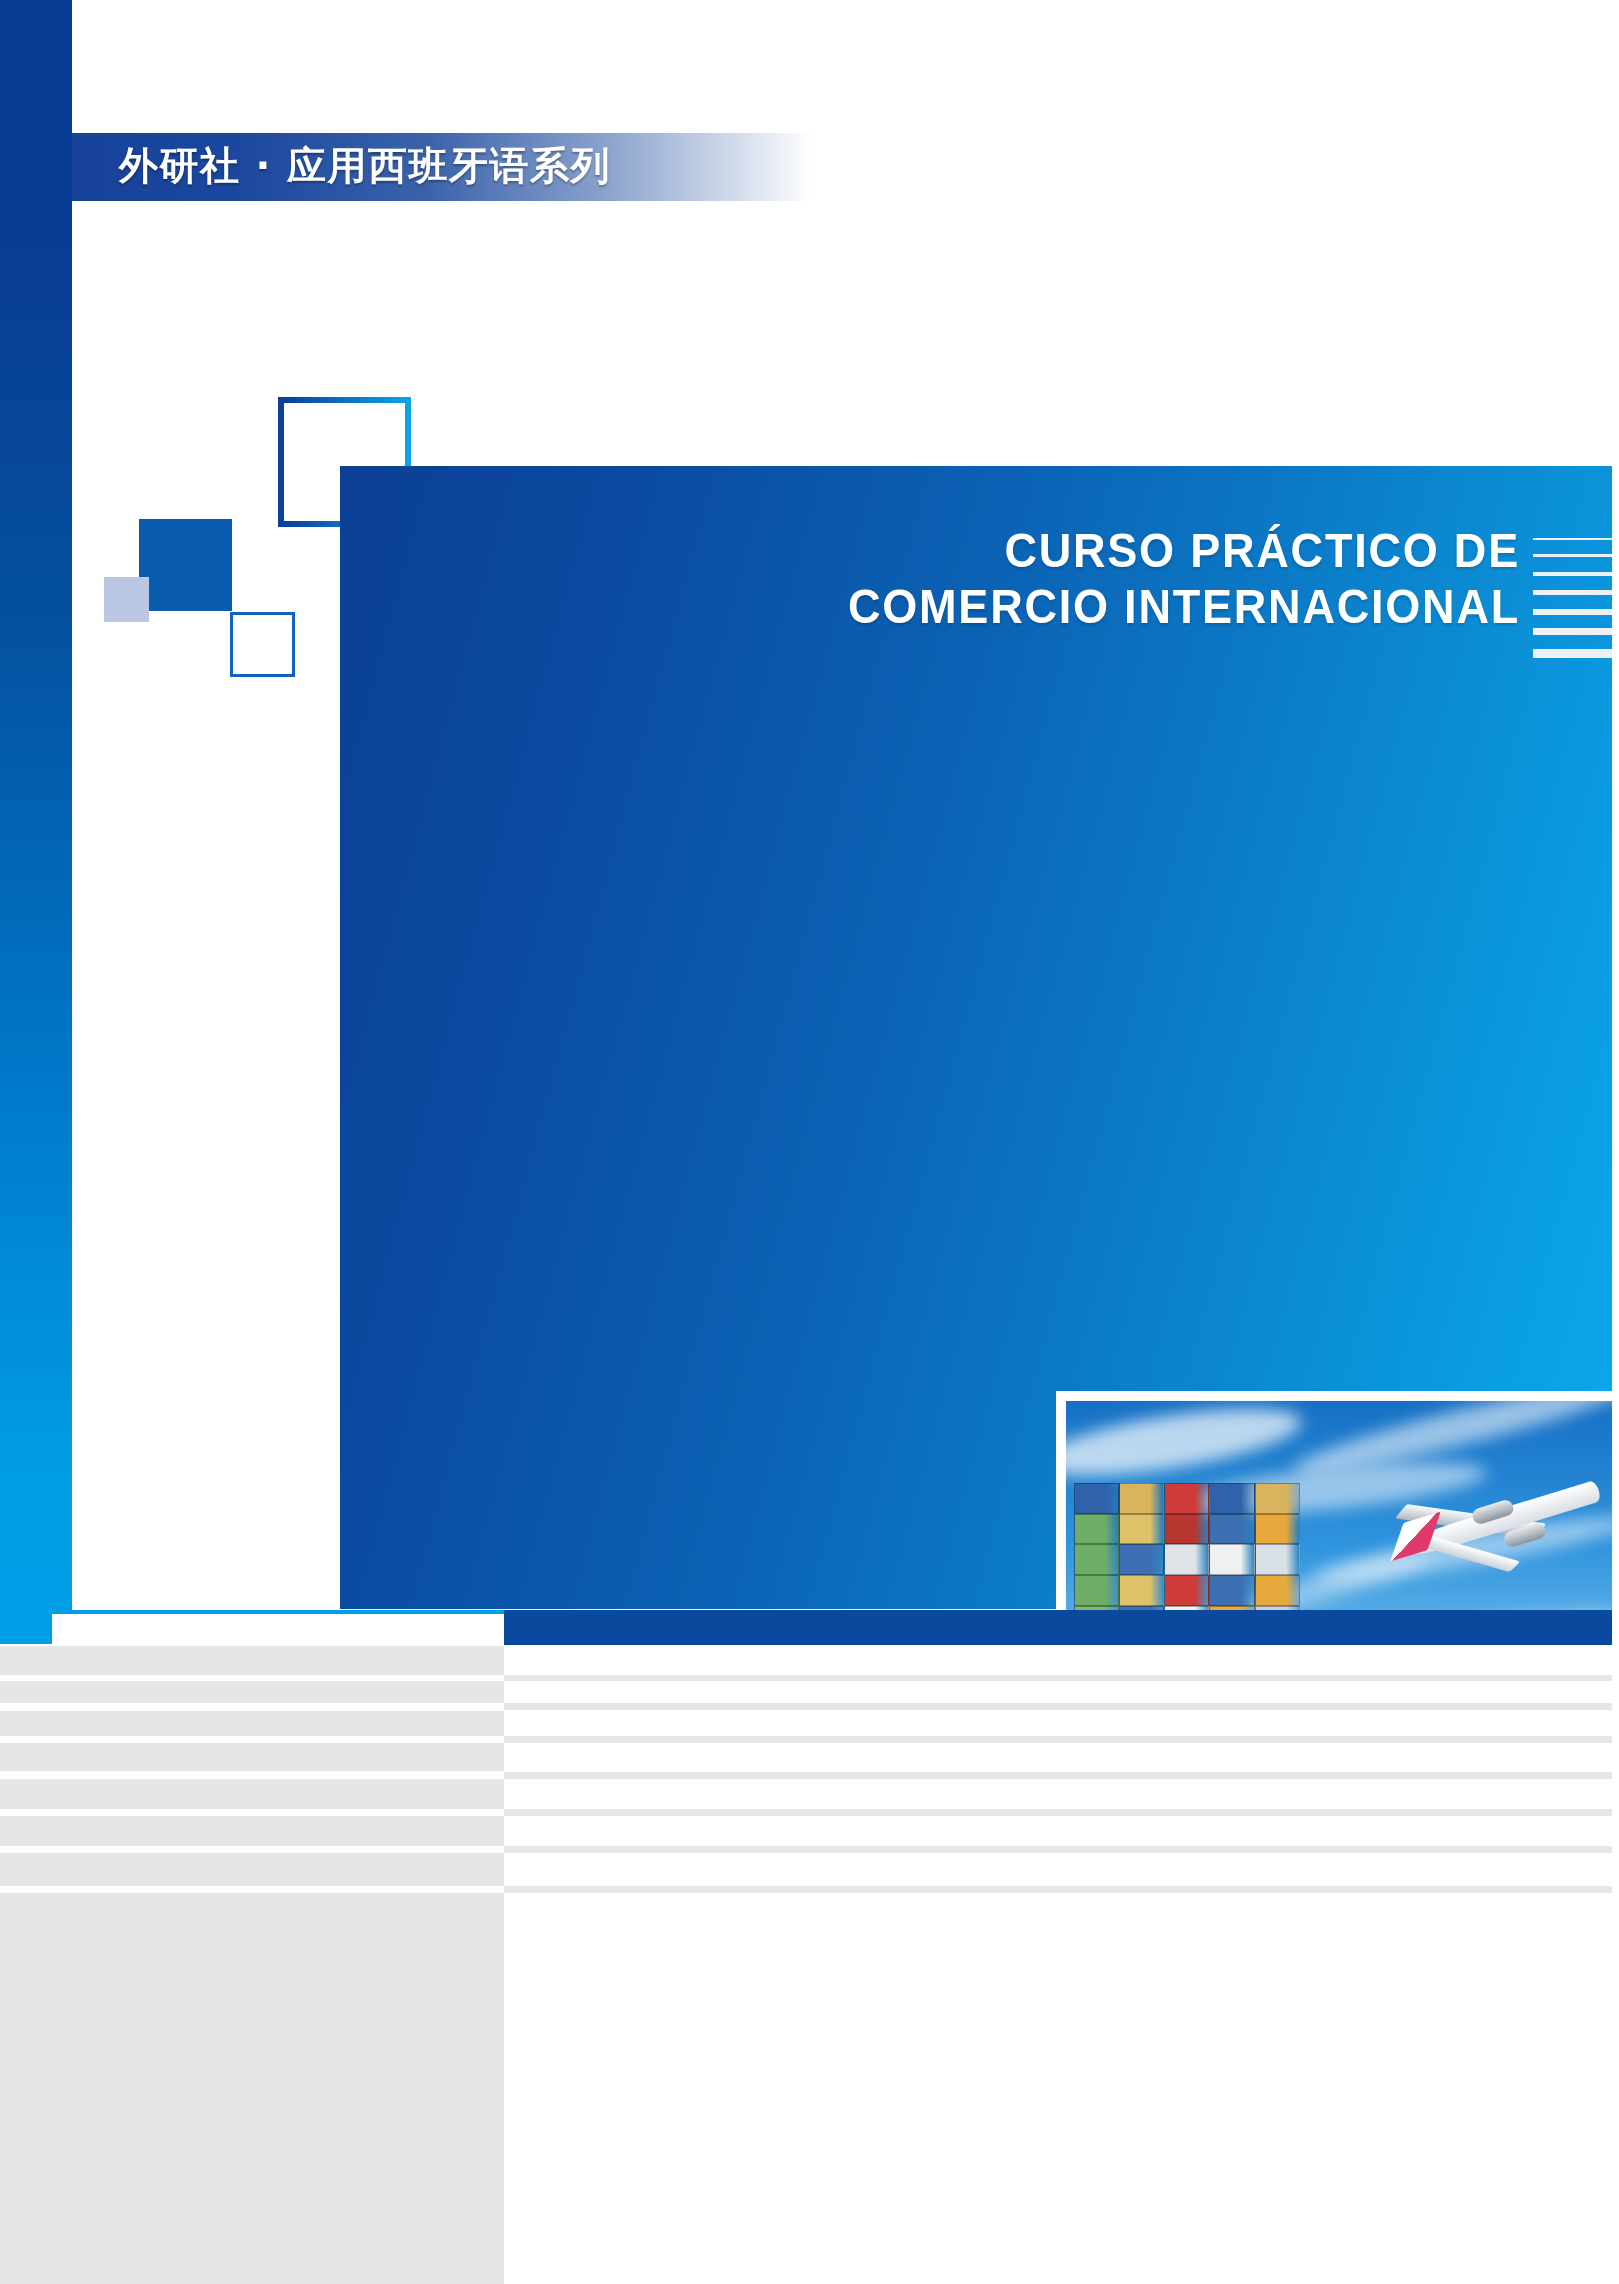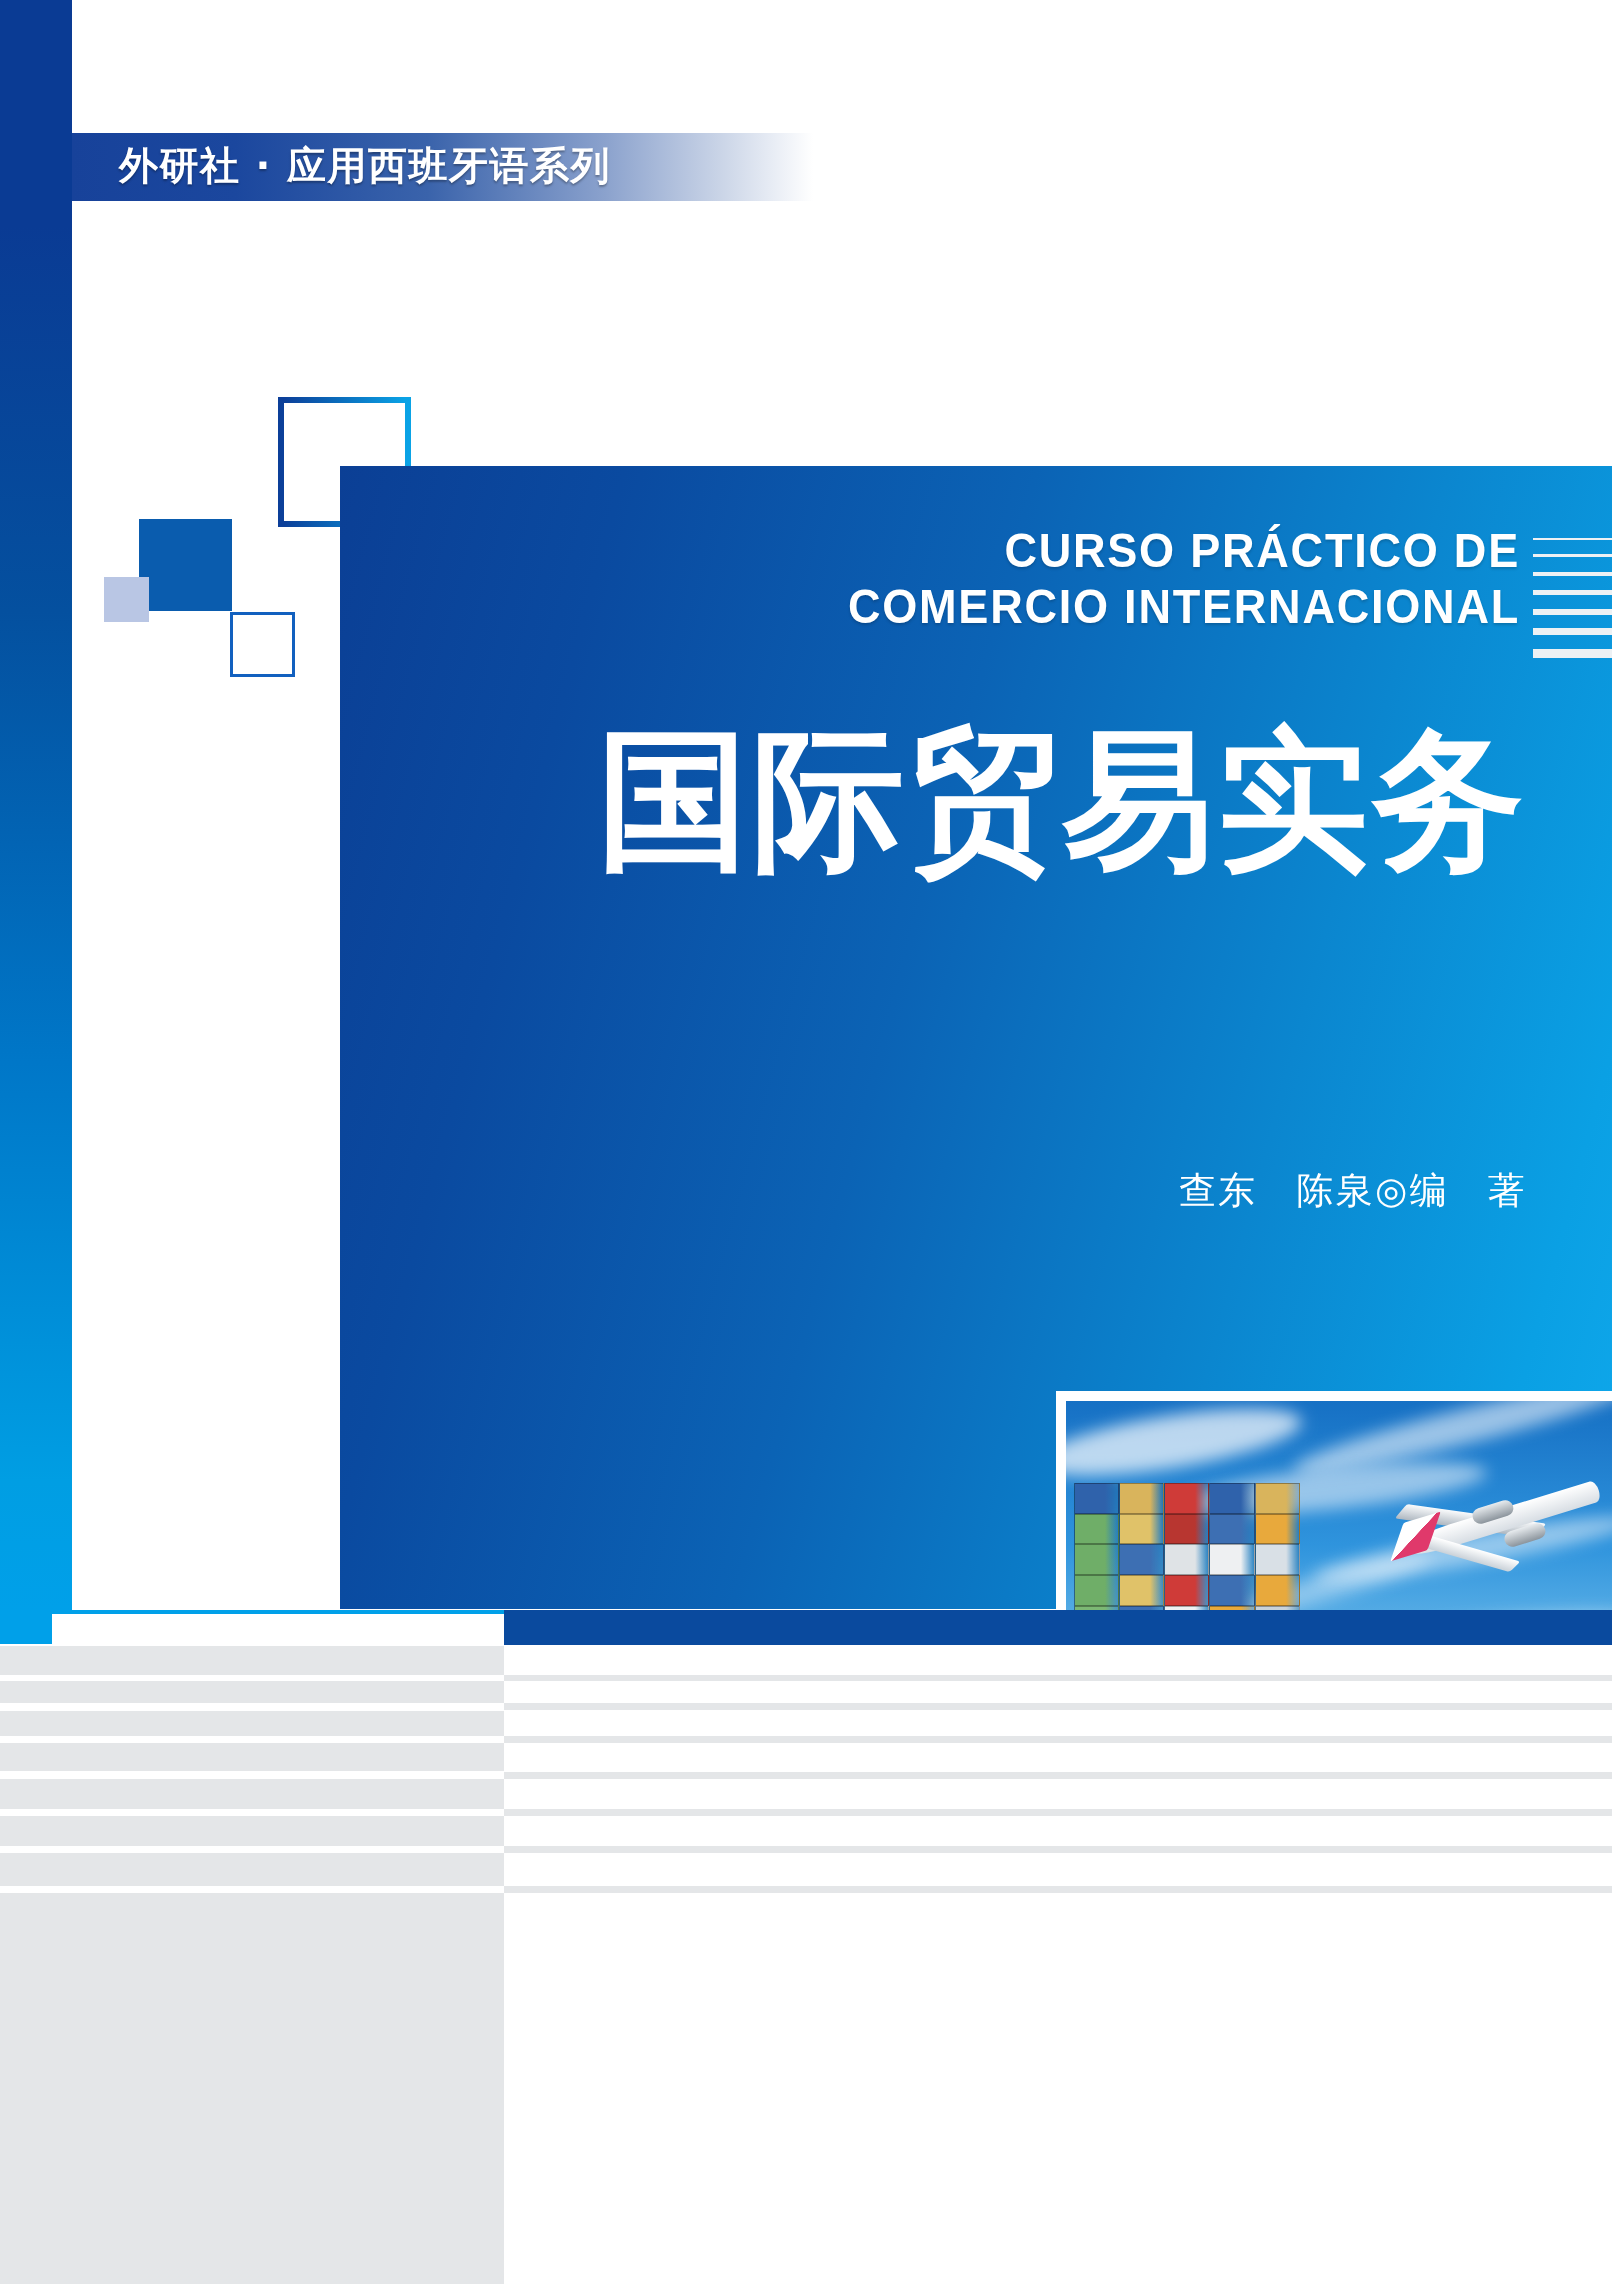--- a/index.html
+++ b/index.html
@@ -283,24 +283,22 @@
       <i style="top: 90px; height: 7.4px;"></i>
       <i style="top: 111px; height: 8.6px;"></i>
     </div>
 
   <div class="es-title">
     <span>CURSO PRÁCTICO DE</span>
     <span>COMERCIO INTERNACIONAL</span>
   </div>
 
   <div class="cn-title">
-    <span>国际贸易实务</span>
   </div>
 
-  <div class="authors">查东　陈泉◎编　著</div>
 
   <div class="photo-frame">
     <div class="photo">
       <div class="cloud cl1"></div>
       <div class="cloud cl3"></div>
       <div class="cloud cl2"></div>
       <div class="cloud cl7"></div>
       <div class="cloud cl4"></div>
       <div class="cloud cl5"></div>
       <div class="cloud cl6"></div>

